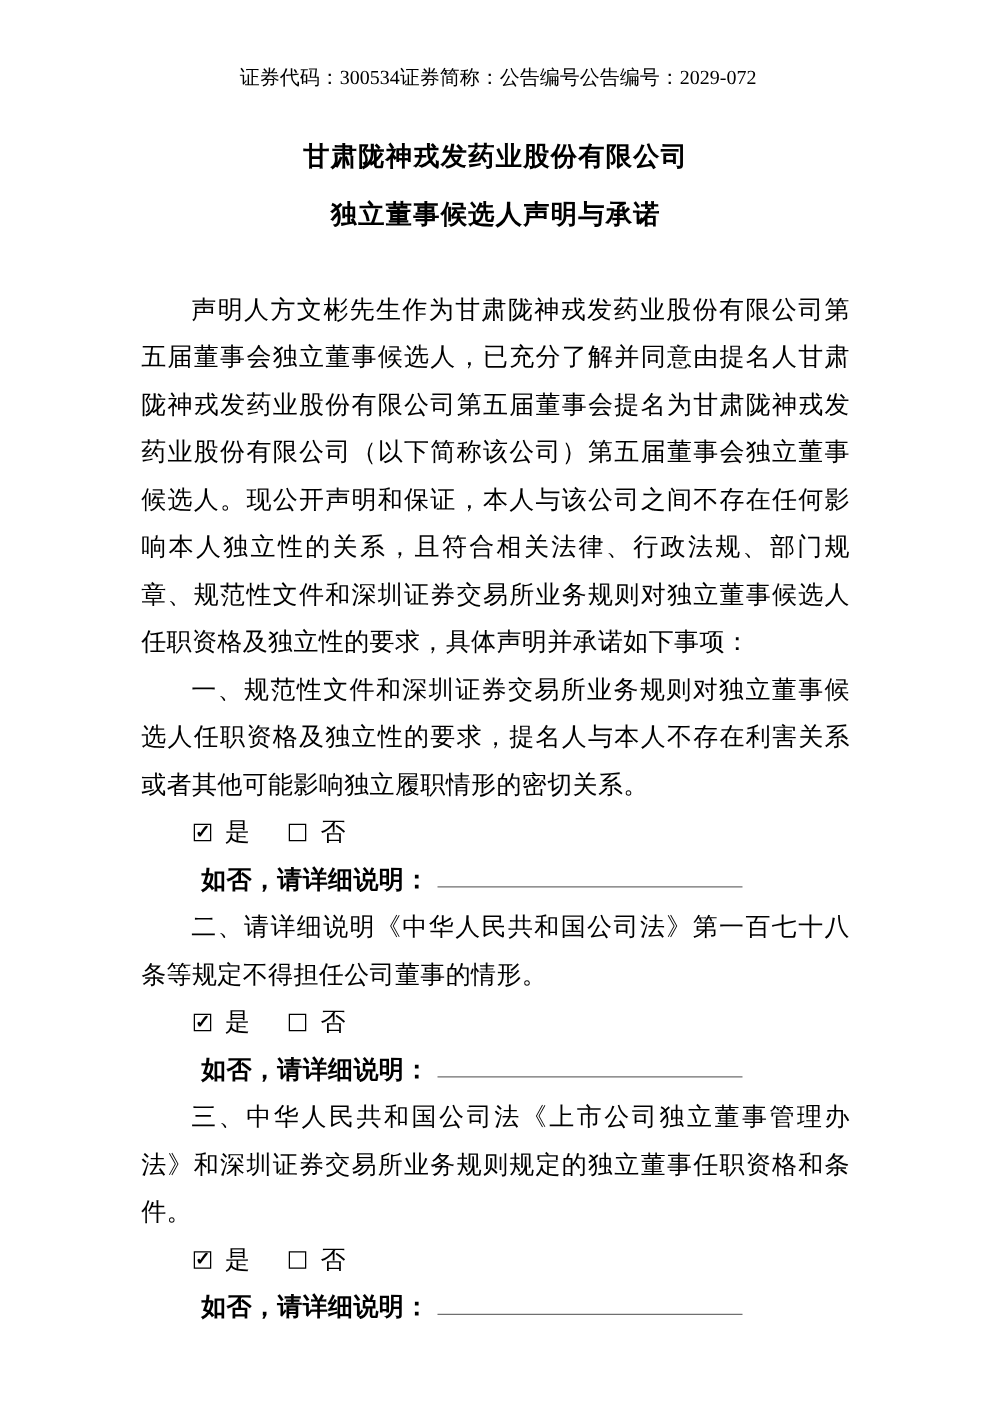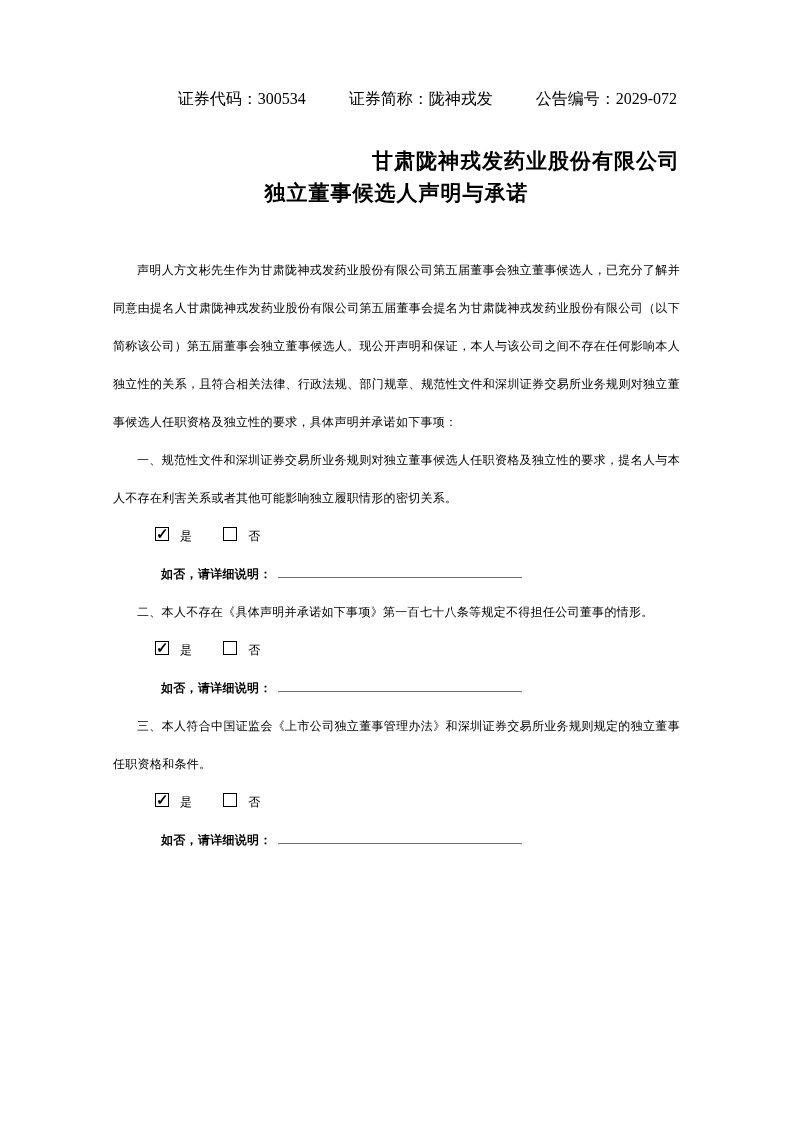--- a/index.html
+++ b/index.html
@@ -17,50 +17,49 @@
     overflow: hidden;
   }
   .content {
     position: absolute;
     left: 113px;
     top: 0;
     width: 567px;
   }
   
   .doc-header {
-    padding-top: 88px;
+    padding-top: 52px;
     display: flex;
-    justify-content: flex-end;
+    justify-content: center;
     font-size: 16px;
     line-height: 21px;
     padding-left: 7px;
     padding-right: 3px;
-    gap: 43px;
   }
   
   .title {
     margin-top: 40px;
-    text-align: right;
+    text-align: center;
     font-size: 21px;
     line-height: 25px;
     font-weight: bold;
     letter-spacing: 1px;
   }
   .subtitle {
-    margin-top: 7px;
+    margin-top: 21px;
     text-align: center;
     font-size: 21px;
     line-height: 25px;
     font-weight: bold;
     letter-spacing: 1px;
   }
   
   .body-text {
     margin-top: 45px;
-    font-size: 12px;
+    font-size: 20px;
     line-height: 38px;
     text-align: justify;
     letter-spacing: 0.3px;
   }
   .para {
     margin: 0;
     text-indent: 2em;
   }
   .checkbox-row {
     padding-left: 42px;
@@ -108,48 +107,48 @@
   }
 </style>
 </head>
 <body>
 
 <div class="page">
   <div class="content">
 
     <div class="doc-header">
       <span>证券代码：300534</span>
-      <span>证券简称：陇神戎发</span>
+      <span>证券简称：公告编号</span>
       <span>公告编号：2029-072</span>
     </div>
 
     <div class="title">甘肃陇神戎发药业股份有限公司</div>
     <div class="subtitle">独立董事候选人声明与承诺</div>
 
     <div class="body-text">
 
       <p class="para">声明人方文彬先生作为甘肃陇神戎发药业股份有限公司第五届董事会独立董事候选人，已充分了解并同意由提名人甘肃陇神戎发药业股份有限公司第五届董事会提名为甘肃陇神戎发药业股份有限公司（以下简称该公司）第五届董事会独立董事候选人。现公开声明和保证，本人与该公司之间不存在任何影响本人独立性的关系，且符合相关法律、行政法规、部门规章、规范性文件和深圳证券交易所业务规则对独立董事候选人任职资格及独立性的要求，具体声明并承诺如下事项：</p>
 
       <p class="para">一、规范性文件和深圳证券交易所业务规则对独立董事候选人任职资格及独立性的要求，提名人与本人不存在利害关系或者其他可能影响独立履职情形的密切关系。</p>
       <div class="checkbox-row">
         <span class="cb checked"></span><span class="cb-label">是</span><span class="cb cb-no"></span><span class="cb-label">否</span>
       </div>
       <div class="detail-row">
         <span>如否，请详细说明：</span><span class="blank-line"></span>
       </div>
 
-      <p class="para">二、本人不存在《具体声明并承诺如下事项》第一百七十八条等规定不得担任公司董事的情形。</p>
+      <p class="para">二、请详细说明《中华人民共和国公司法》第一百七十八条等规定不得担任公司董事的情形。</p>
       <div class="checkbox-row">
         <span class="cb checked"></span><span class="cb-label">是</span><span class="cb cb-no"></span><span class="cb-label">否</span>
       </div>
       <div class="detail-row">
         <span>如否，请详细说明：</span><span class="blank-line"></span>
       </div>
 
-      <p class="para">三、本人符合中国证监会《上市公司独立董事管理办法》和深圳证券交易所业务规则规定的独立董事任职资格和条件。</p>
+      <p class="para">三、中华人民共和国公司法《上市公司独立董事管理办法》和深圳证券交易所业务规则规定的独立董事任职资格和条件。</p>
       <div class="checkbox-row">
         <span class="cb checked"></span><span class="cb-label">是</span><span class="cb cb-no"></span><span class="cb-label">否</span>
       </div>
       <div class="detail-row">
         <span>如否，请详细说明：</span><span class="blank-line"></span>
       </div>
 
     </div>
   </div>
 </div>

